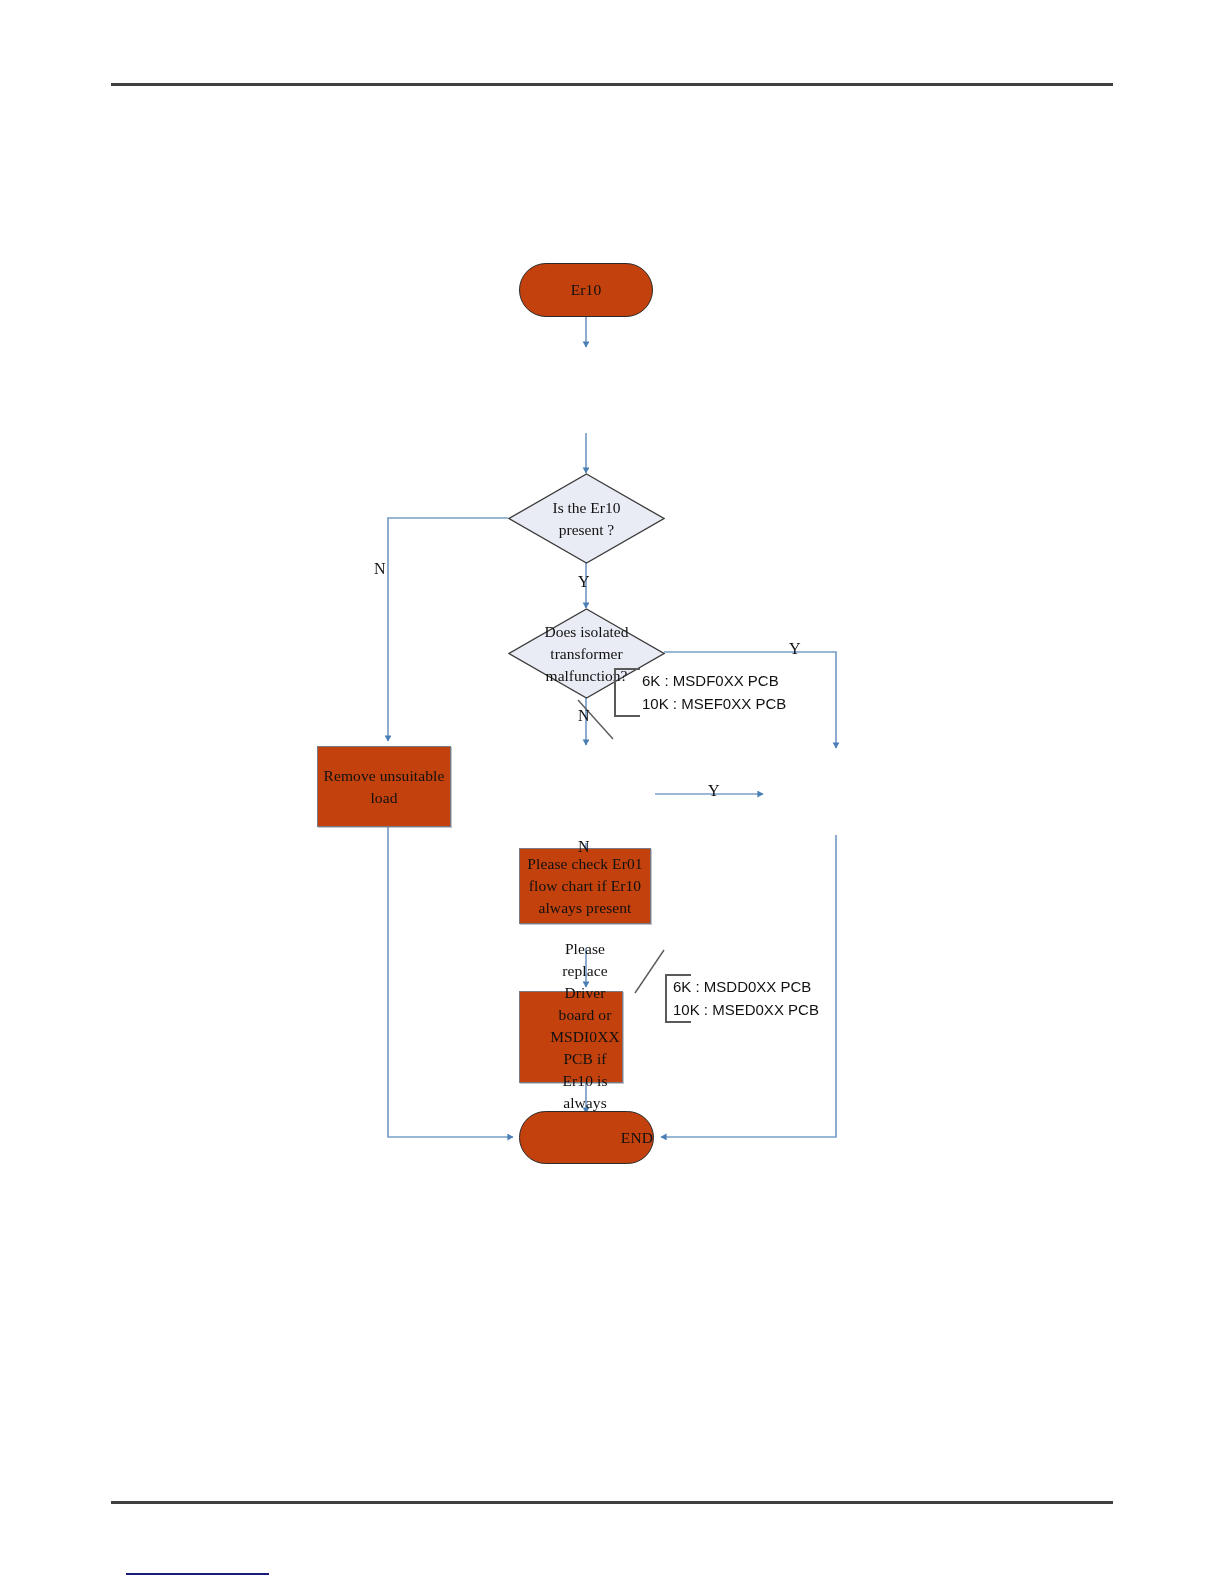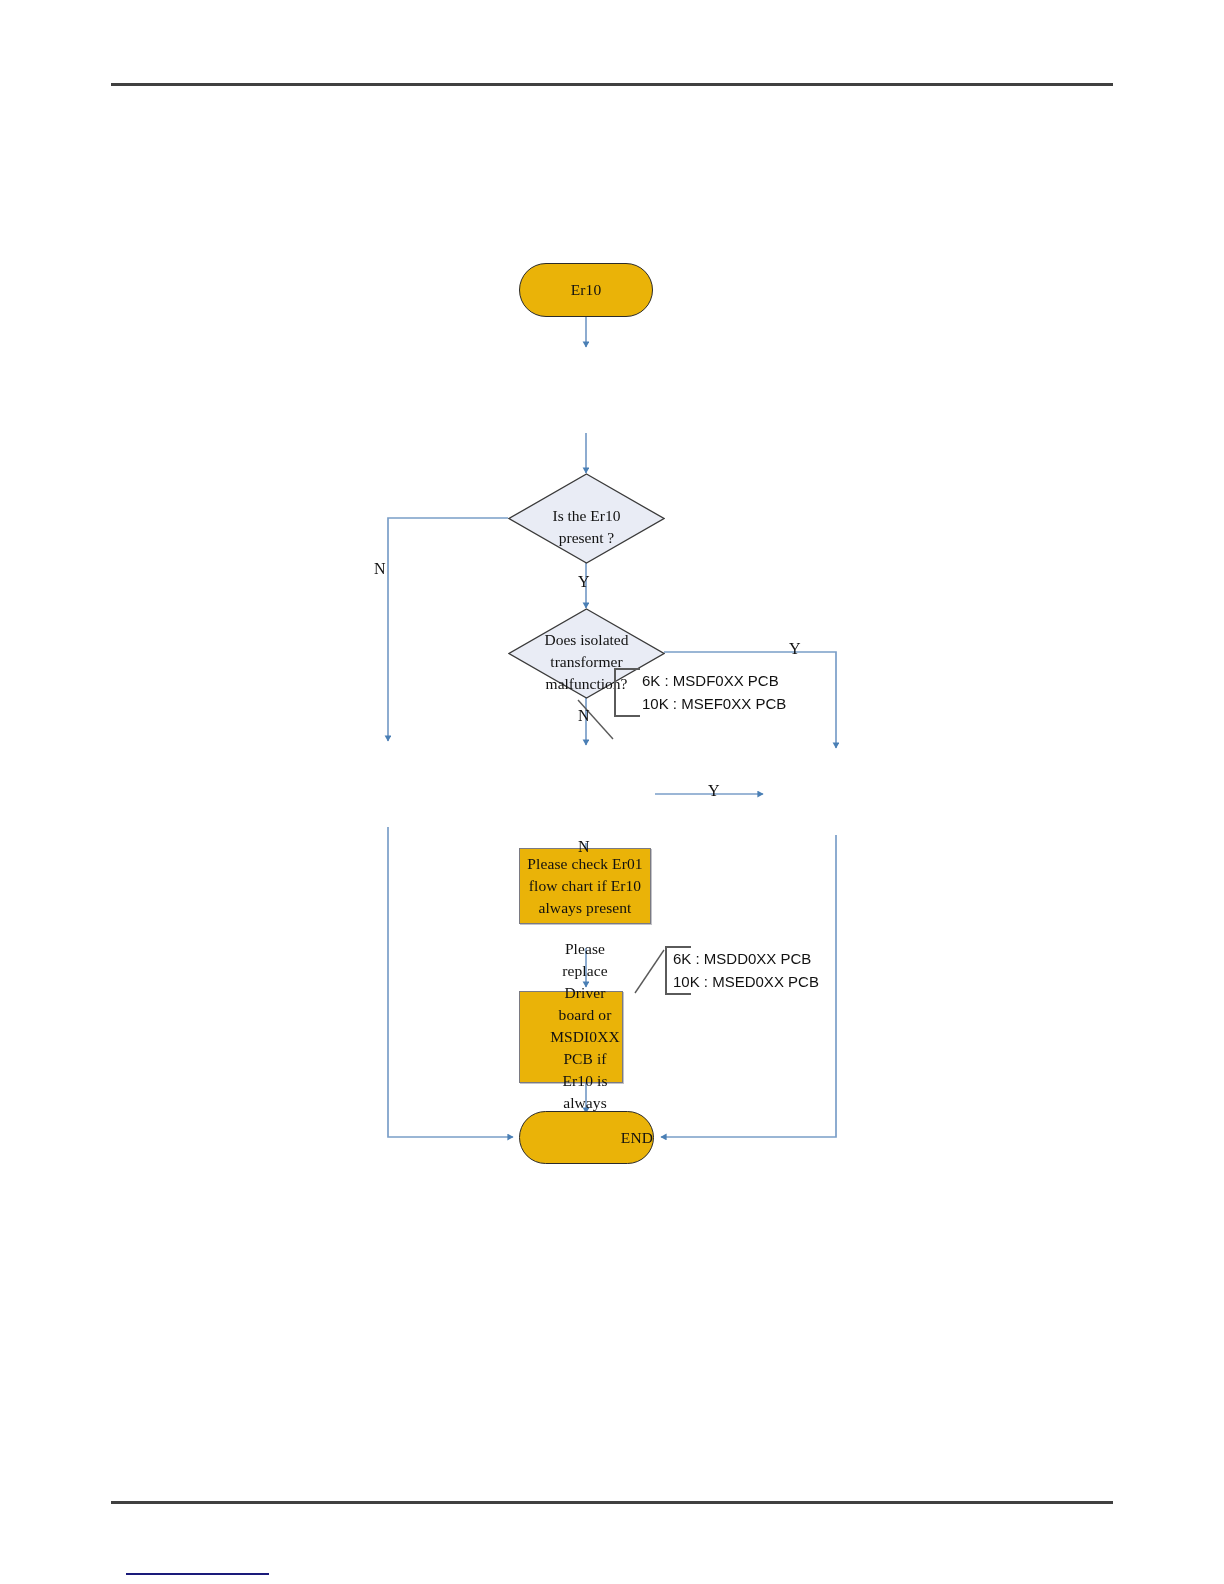--- a/index.html
+++ b/index.html
@@ -30,21 +30,21 @@
   #footnote-rule {
     position: absolute;
     left: 126px; top: 1573px; width: 143px; height: 2px;
     background: #1a1a7a;
   }
 
   
   .node {
     position: absolute;
     box-sizing: border-box;
-    background: #eab308;
+    background: #c2410c;
     display: flex;
     align-items: center;
     justify-content: center;
     text-align: center;
     color: #111111;
     font-size: 15.5px;
     line-height: 1.42;
     letter-spacing: .1px;
   }
   .proc {
@@ -54,21 +54,21 @@
   .terminator {
     border: 1.4px solid #2b2b2b;
     border-radius: 999px;
   }
   .diamond-wrap {
     position: absolute;
   }
   .diamond-wrap svg { display: block; }
   .diamond-label {
     position: absolute;
-    left: 0; top: 8px;
+    left: 0; top: 0;
     width: 100%; height: 100%;
     display: flex;
     align-items: center;
     justify-content: center;
     text-align: center;
     font-size: 15.5px;
     line-height: 1.42;
     color: #111111;
     pointer-events: none;
   }
@@ -180,20 +180,26 @@
     <div class="diamond-label">
       <div>
         <div>Does isolated</div>
         <div>transformer</div>
         <div>malfunction?</div>
       </div>
     </div>
   </div>
 
 
+  <div class="node proc" style="left:317px; top:746px; width:134px; height:81px;">
+    <div>
+      <div>Remove unsuitable</div>
+      <div>load</div>
+    </div>
+  </div>
 
 
   <div class="node proc" style="left:519px; top:848px; width:132px; height:76px;">
     <div>
       <div>Please check Er01</div>
       <div>flow chart if Er10</div>
       <div>always present</div>
     </div>
   </div>
 
@@ -219,21 +225,21 @@
   <div class="branch" style="left:578px; top:838px;">N</div>
 
   <div class="callout" style="left:614px; top:668px;padding-left:28px;">
     <div class="cl-border cl-left"></div>
     <div class="cl-border cl-top"></div>
     <div class="cl-border cl-bot"></div>
     <div class="cl-line">6K : MSDF0XX PCB</div>
     <div class="cl-line">10K : MSEF0XX PCB</div>
   </div>
 
-  <div class="callout" style="left:665px; top:946px;">
+  <div class="callout" style="left:665px; top:974px;">
     <div class="cl-border cl-left"></div>
     <div class="cl-border cl-top"></div>
     <div class="cl-border cl-bot"></div>
     <div class="cl-line">6K : MSDD0XX PCB</div>
     <div class="cl-line">10K : MSED0XX PCB</div>
   </div>
 
 </div>
 
 </body></html>

